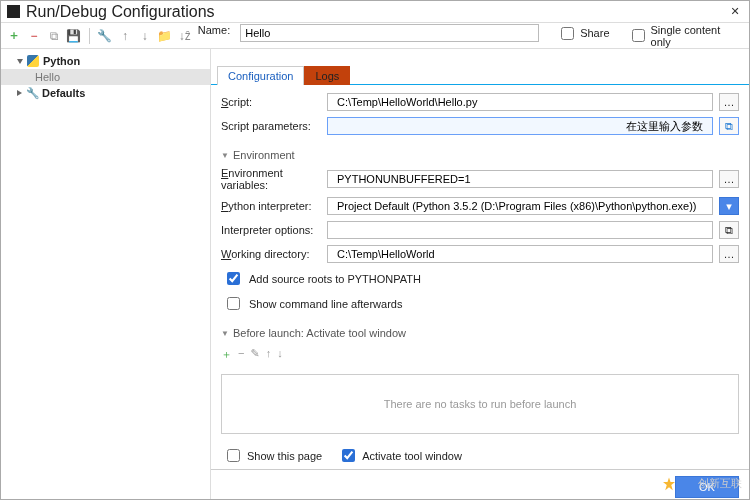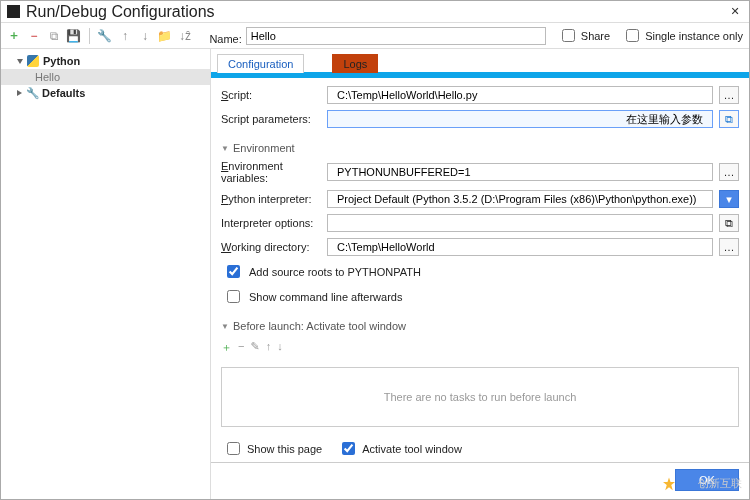--- a/index.html
+++ b/index.html
@@ -5,35 +5,35 @@
   * { box-sizing: border-box; font-family: "Segoe UI", Tahoma, sans-serif; font-size: 11px; }
   body { margin: 0; background: #f2f2f2; color: #222; }
   .window { width: 750px; height: 500px; background: #fff; border: 1px solid #aaa; display: flex; flex-direction: column; }
   .titlebar { height: 22px; background: #fff; border-bottom: 1px solid #ddd; display: flex; align-items: center; padding: 0 6px; }
   .titlebar .logo { width: 13px; height: 13px; background: #222; margin-right: 6px; display: inline-block; }
   .titlebar .title { flex: 1; font-size: 16px; }
   .titlebar .close { width: 16px; text-align: center; cursor: pointer; color: #333; }
   .toolbar { height: 26px; border-bottom: 1px solid #ddd; display: flex; align-items: center; padding: 0 6px; gap: 6px; }
   .toolbar .ico { width: 14px; height: 14px; display: inline-flex; align-items: center; justify-content: center; font-size: 12px; cursor: pointer; }
   .toolbar .sep { width: 1px; height: 16px; background: #ccc; margin: 0 2px; }
-  .toolbar .name-area { margin-left: auto; display: flex; align-items: flex-end; gap: 4px; }
+  .toolbar .name-area { margin-left: auto; display: flex; align-items: flex-start; gap: 10px; }
   .toolbar input[type="text"] { width: 300px; height: 18px; border: 1px solid #bbb; padding: 1px 4px; }
   .toolbar label.chk { display: flex; align-items: center; gap: 3px; margin-left: 8px; }
   .body { flex: 1; display: flex; overflow: hidden; }
   .tree { width: 210px; border-right: 1px solid #ddd; background: #fff; padding-top: 4px; }
   .tree-row { padding: 2px 6px 2px 16px; display: flex; align-items: center; gap: 4px; cursor: pointer; }
   .tree-row.bold { font-weight: bold; }
   .tree-row.sel { background: #e4e4e4; color: #777; padding-left: 34px; }
   .tree-chev { display:inline-block; width:0;height:0; }
   .chev-down { border-left:3px solid transparent;border-right:3px solid transparent;border-top:5px solid #666; }
   .chev-right { border-top:3px solid transparent;border-bottom:3px solid transparent;border-left:5px solid #666; }
   .py-ico { width:12px;height:12px; background: linear-gradient(135deg,#3776ab 50%,#ffd43b 50%); border-radius:2px; }
   .wrench-ico { width:12px;height:12px; color:#888; }
   .main { flex: 1; display: flex; flex-direction: column; overflow: auto; }
-  .tabs { display: flex; border-bottom: 6px solid #0ea5e9; padding-left: 6px; margin-top: 4px; gap: 28px; }
+  .tabs { display: flex; border-bottom: 1px solid #0ea5e9; padding-left: 6px; margin-top: 16px; }
   .tab { padding: 3px 10px; border: 1px solid transparent; border-bottom: none; cursor: pointer; position: relative; top: 1px; background: #c2410c; }
   .tab.active { border-color: #ccc; background: #fff; color: #1a5fbf; font-weight: 500; }
   .panel { padding: 8px 10px 4px 10px; display: flex; flex-direction: column; gap: 6px; }
   .row { display: flex; align-items: center; gap: 6px; }
   .row .lbl { width: 100px; }
   .row .lbl u { text-decoration: underline; }
   .row input[type="text"] { flex: 1; height: 18px; border: 1px solid #bbb; padding: 1px 9px; }
   .row input.hl { border: 1px solid #6aa0f8; background: #f2f8ff; text-align: right; }
   .row .btn-ell { width: 20px; height: 18px; border: 1px solid #bbb; background: #f8f8f8; display:flex;align-items:center;justify-content:center; cursor:pointer; }
   .section-hdr { color:#555; margin-top:8px; display:flex; align-items:center; gap:4px; }
@@ -74,21 +74,21 @@
 
     <div class="name-area">
       <span>Name:</span>
       <input type="text" value="Hello" style="">
       <label class="chk">
         <input type="checkbox" style=""> 
           <span>Share</span>
       </label>
       <label class="chk">
         <input type="checkbox" style=""> 
-          <span>Single instance only</span>
+          <span>Single content only</span>
       </label>
     </div>
   </div>
 
   <div class="body">
     <div class="tree">
       <div class="tree-row bold">
         <span class="tree-chev chev-down"></span>
         <span class="py-ico"></span>
         <span>Python</span>

